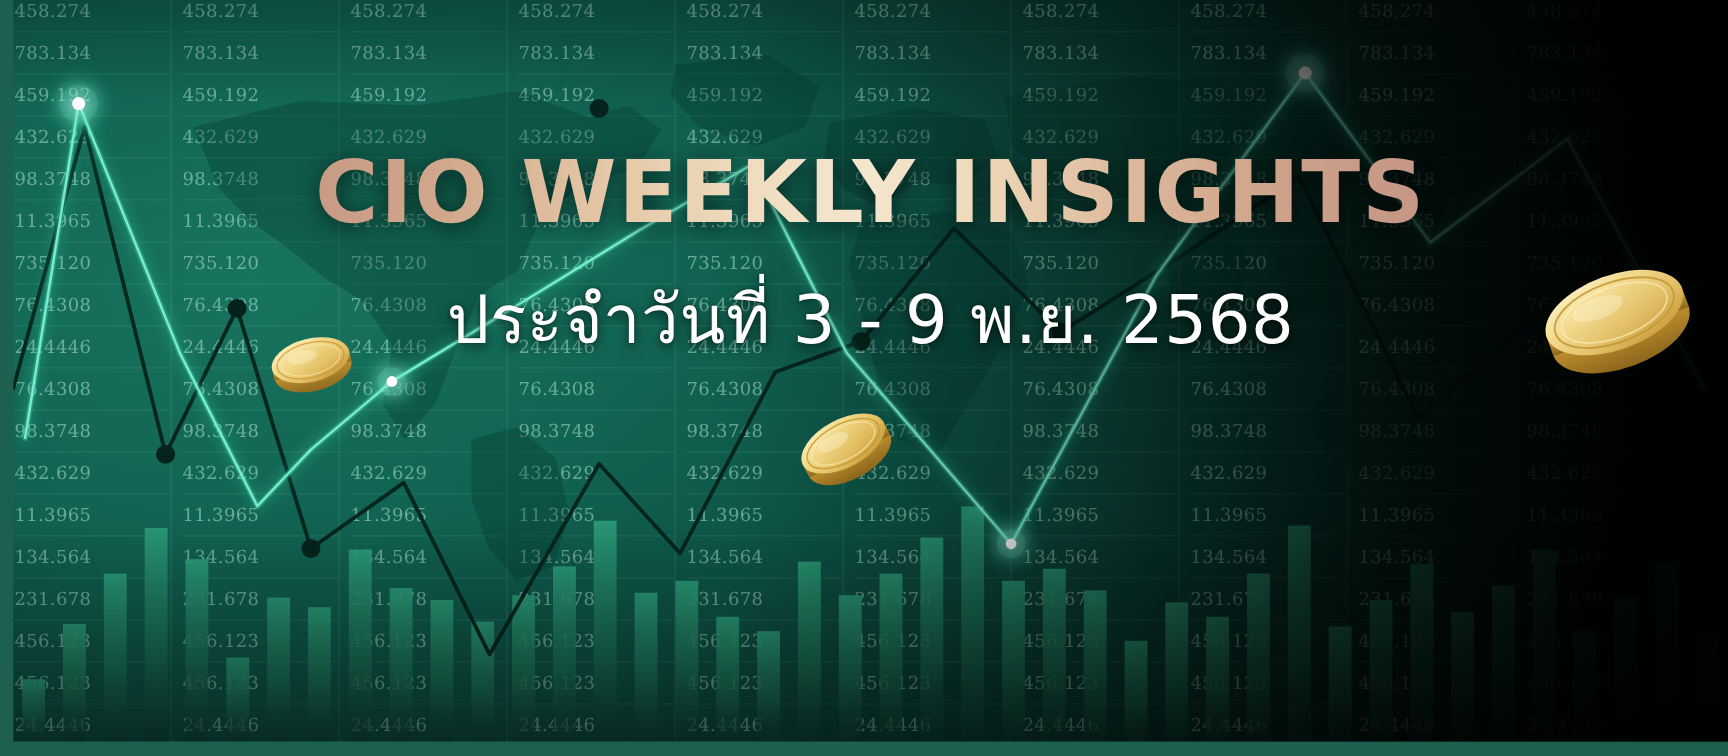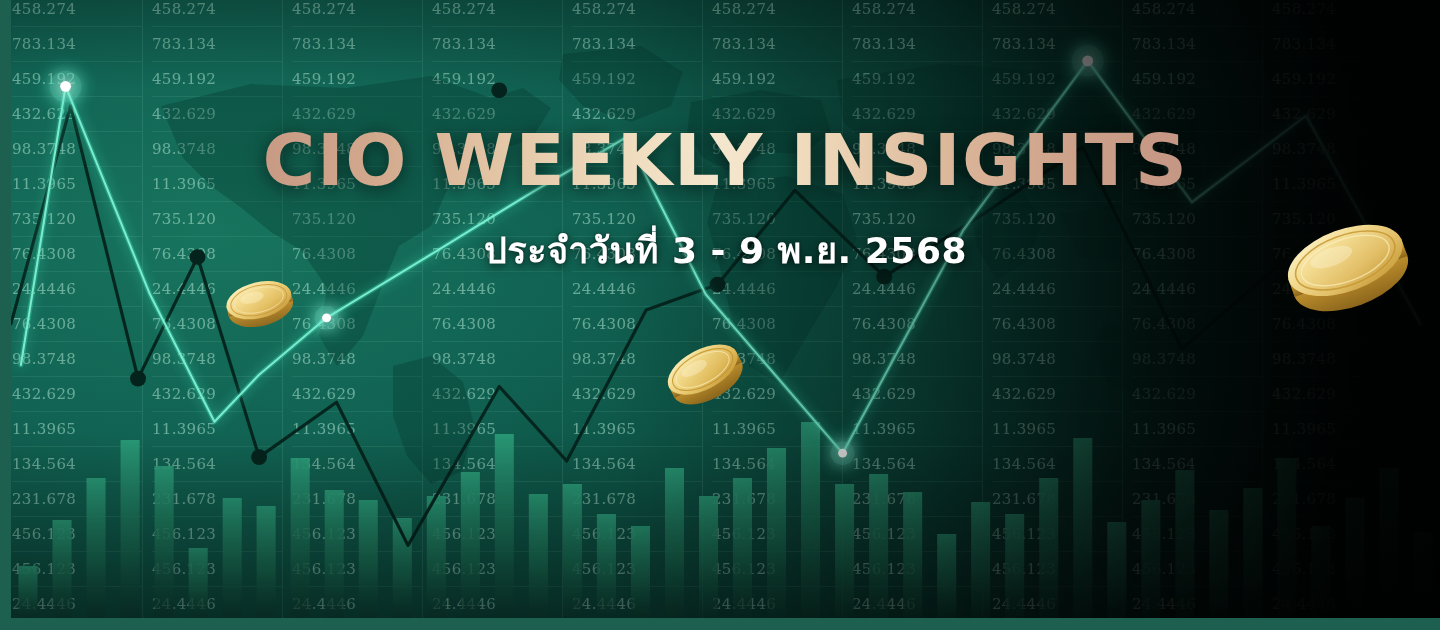--- a/index.html
+++ b/index.html
@@ -81,22 +81,22 @@
         #f4e6cd 50%, #eed8b9 60%, #dcb79a 74%, #cca089 88%, #c49684 100%);
     -webkit-background-clip:text; background-clip:text;
     color:transparent; -webkit-text-fill-color:transparent;
     text-shadow:none;
     display:inline-block;
     filter:drop-shadow(0 3px 9px rgba(0,0,0,0.55));
   }
   #subtitle {
     margin-top:26px;
     font-family:"DejaVu Sans", sans-serif;
-    font-weight:bold;
-    font-size:36px;
+    font-weight:normal;
+    font-size:56px;
     color:#ffffff;
     letter-spacing:0.5px;
     text-shadow:0 3px 10px rgba(0,0,0,0.62), 0 0 2px rgba(0,0,0,0.5);
   }
 </style>
 </head>
 <body>
 
 <div id="banner">
 

